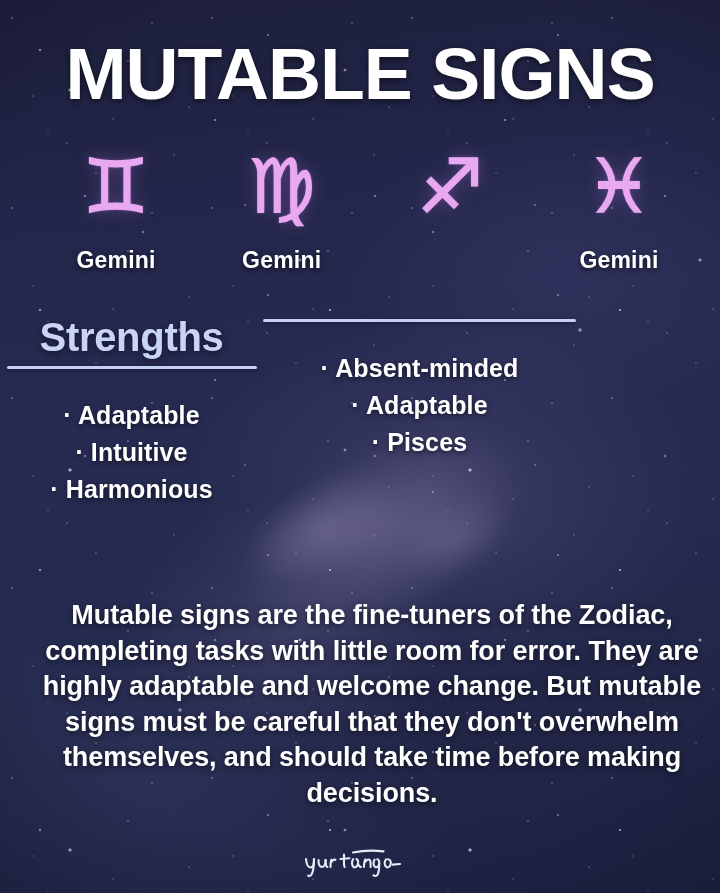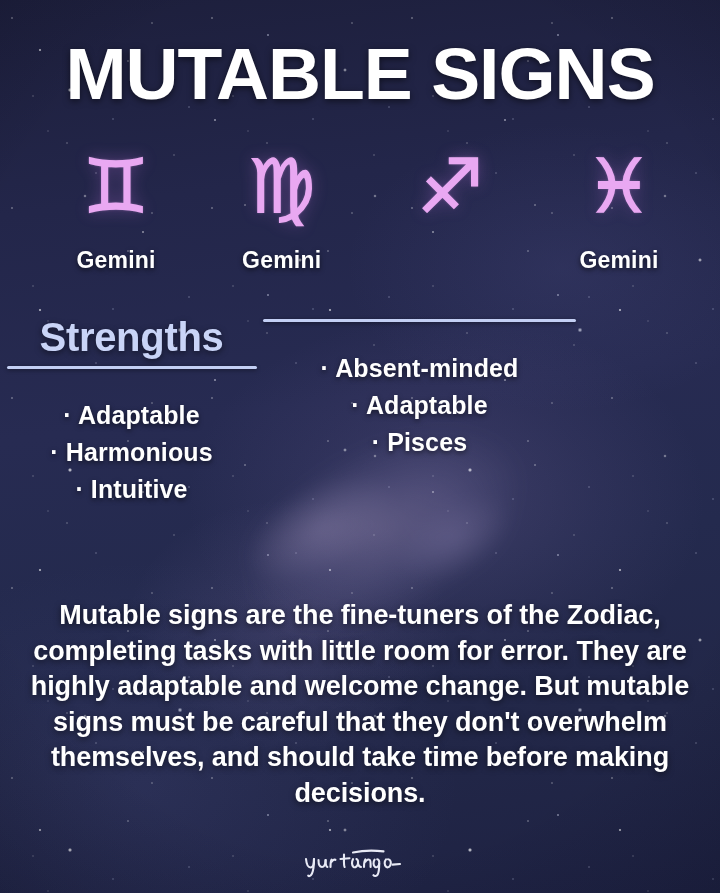--- a/index.html
+++ b/index.html
@@ -200,21 +200,21 @@
     line-height: 37px;
     letter-spacing: 0.1px;
     text-shadow: 0 2px 5px rgba(0,0,0,0.55);
     white-space: nowrap;
   }
 
   
   .paragraph {
     position: absolute;
     top: 598px;
-    left: 18px;
+    left: 30px;
     width: 684px;
     text-align: center;
     color: #ffffff;
     font-family: "Liberation Sans", sans-serif;
     font-weight: bold;
     font-size: 27px;
     line-height: 35.5px;
     letter-spacing: -0.1px;
     text-shadow: 0 2px 6px rgba(0,0,0,0.55);
   }
@@ -275,22 +275,22 @@
 
     </div>
 
     <div class="columns">
 
       <div class="col col-strengths">
         <div class="col-heading">Strengths</div>
         <div class="col-rule rule-strengths"></div>
         <ul class="col-list">
           <li>· Adaptable</li>
+          <li>· Intuitive</li>
           <li>· Harmonious</li>
-          <li>· Intuitive</li>
         </ul>
       </div>
 
       <div class="col col-weaknesses">
         <div class="col-rule rule-weaknesses"></div>
         <ul class="col-list">
           <li>· Absent-minded</li>
           <li>· Adaptable</li>
           <li>· Pisces</li>
         </ul>

